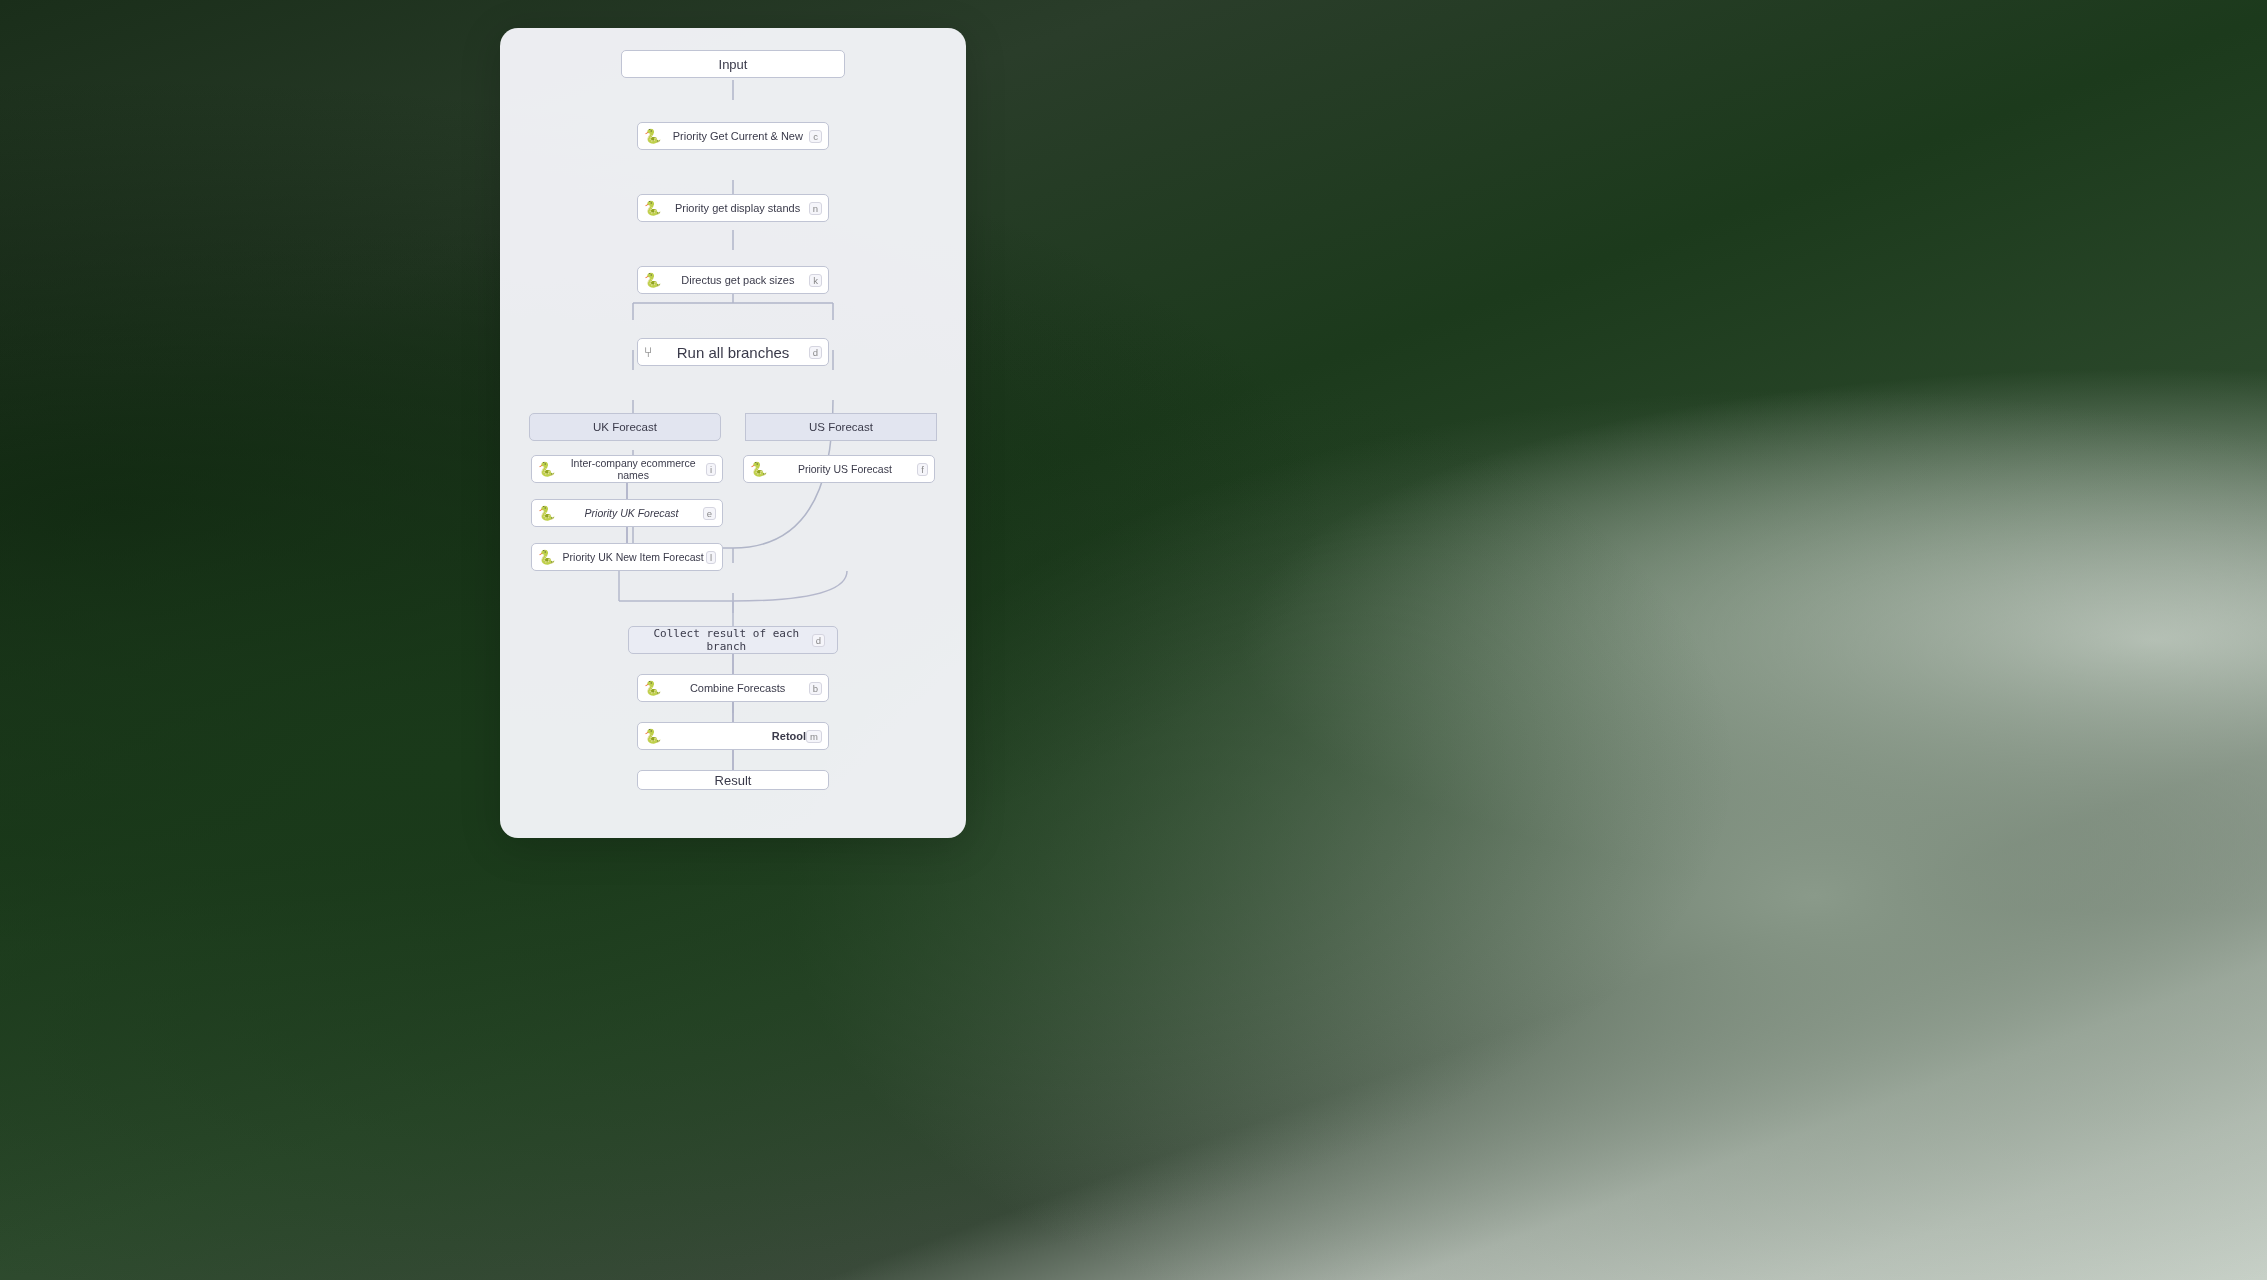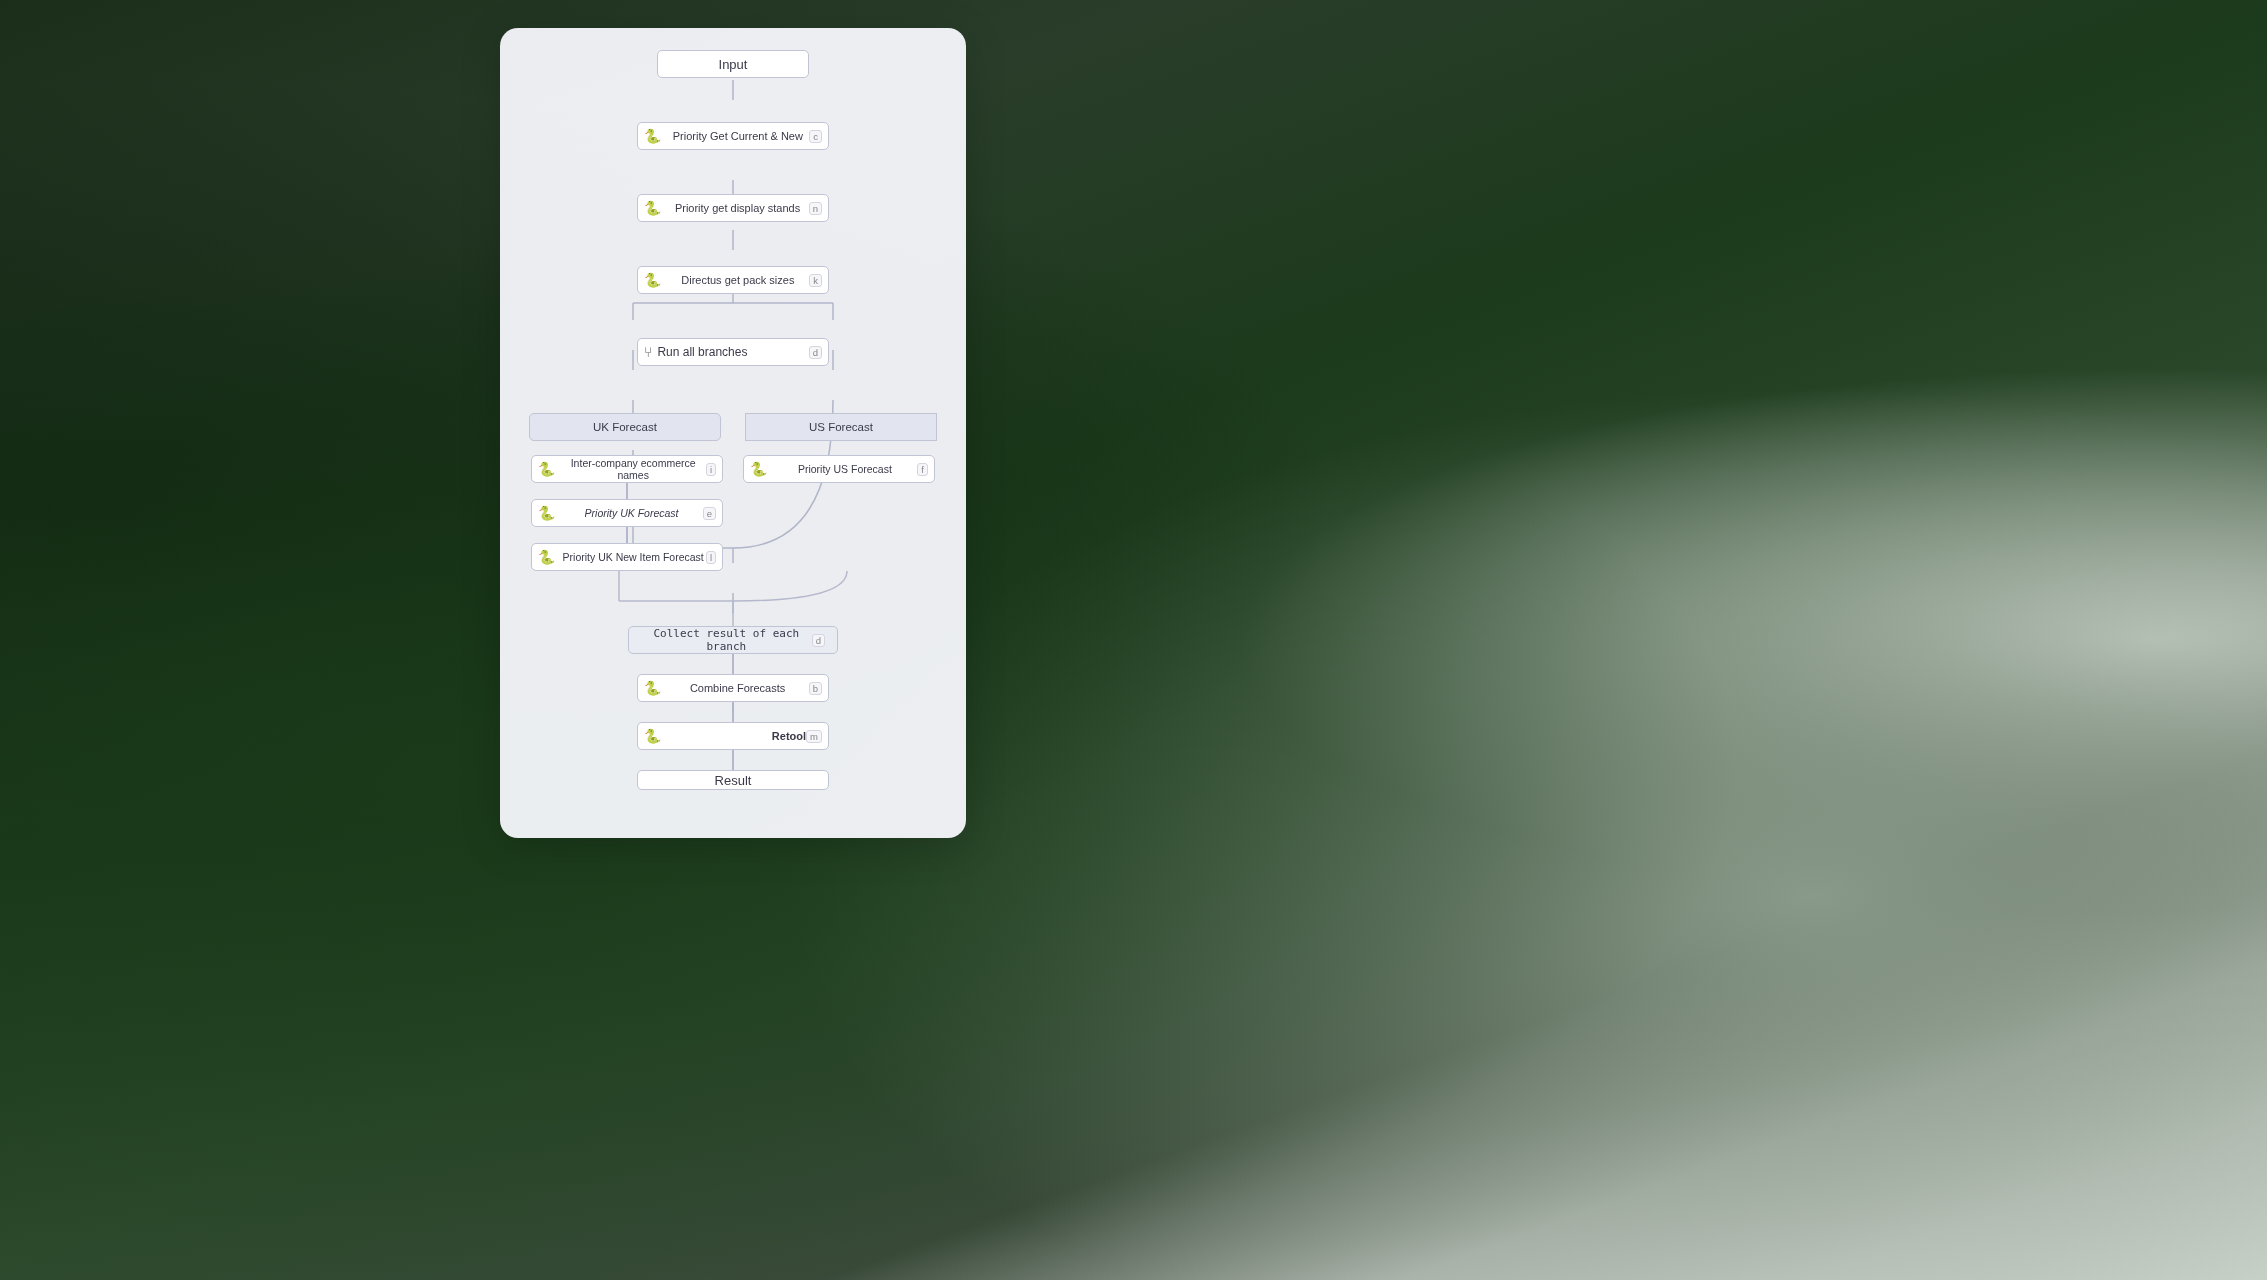--- a/index.html
+++ b/index.html
@@ -85,21 +85,21 @@
 
     <line x1="233" y1="565" x2="233" y2="585" stroke="#b0b5c8" stroke-width="1.5"></line>
 
     <line x1="233" y1="615" x2="233" y2="635" stroke="#b0b5c8" stroke-width="1.5"></line>
 
     <line x1="233" y1="665" x2="233" y2="685" stroke="#b0b5c8" stroke-width="1.5"></line>
   </svg>
 
   <div style="
     margin-top: 0;
-    width: 152px;
+    width: 224px;
     height: 28px;
     border: 1.5px solid #c0c4d4;
     border-radius: 5px;
     background: white;
     display: flex; align-items: center; justify-content: center;
     font-size: 13px; color: #3a3a4a;
     cursor: pointer;
     position: relative; z-index: 2;
   ">
     <span>Input</span>
@@ -142,21 +142,21 @@
   </div>
 
   <div style="
     margin-top: 44px;
     width: 192px; height: 28px;
     border: 1.5px solid #c0c4d4; border-radius: 5px; background: white;
     display: flex; align-items: center; padding: 0 6px;
     cursor: pointer; position: relative; z-index: 2;
   ">
     <span style="font-size:14px;margin-right:5px;color:#666;">⑂</span>
-    <span style="flex:1;font-size:12px;color:#3a3a4a;">Run all branches</span>
+    <span style="flex:1;text-align:center;font-size:15px;color:#3a3a4a;">Run all branches</span>
     <span style="font-size:9.5px;color:#888;border:1px solid #d5d5e0;border-radius:3px;padding:0 3px;background:#f5f5fa;">d</span>
   </div>
 
   <div style="display:flex;width:420px;justify-content:center;gap:24px;margin-top:47px;position:relative;z-index:2;">
     <div style="
       width: 192px; height: 28px;
       border: 1.5px solid #c0c4d4; border-radius: 5px; background: #e2e5f0;
       display: flex; align-items: center; justify-content: center;
       font-size: 11.5px; color: #3a3a4a; cursor: pointer;
     ">

